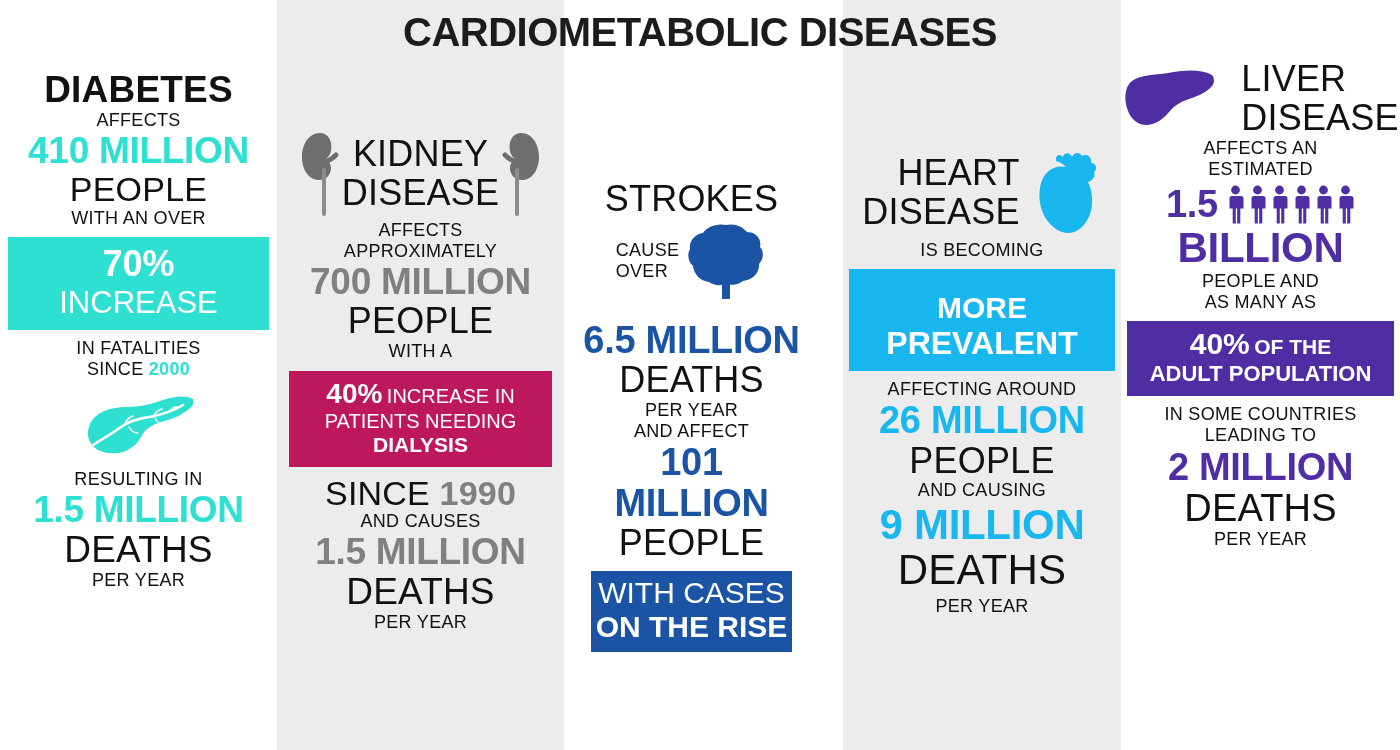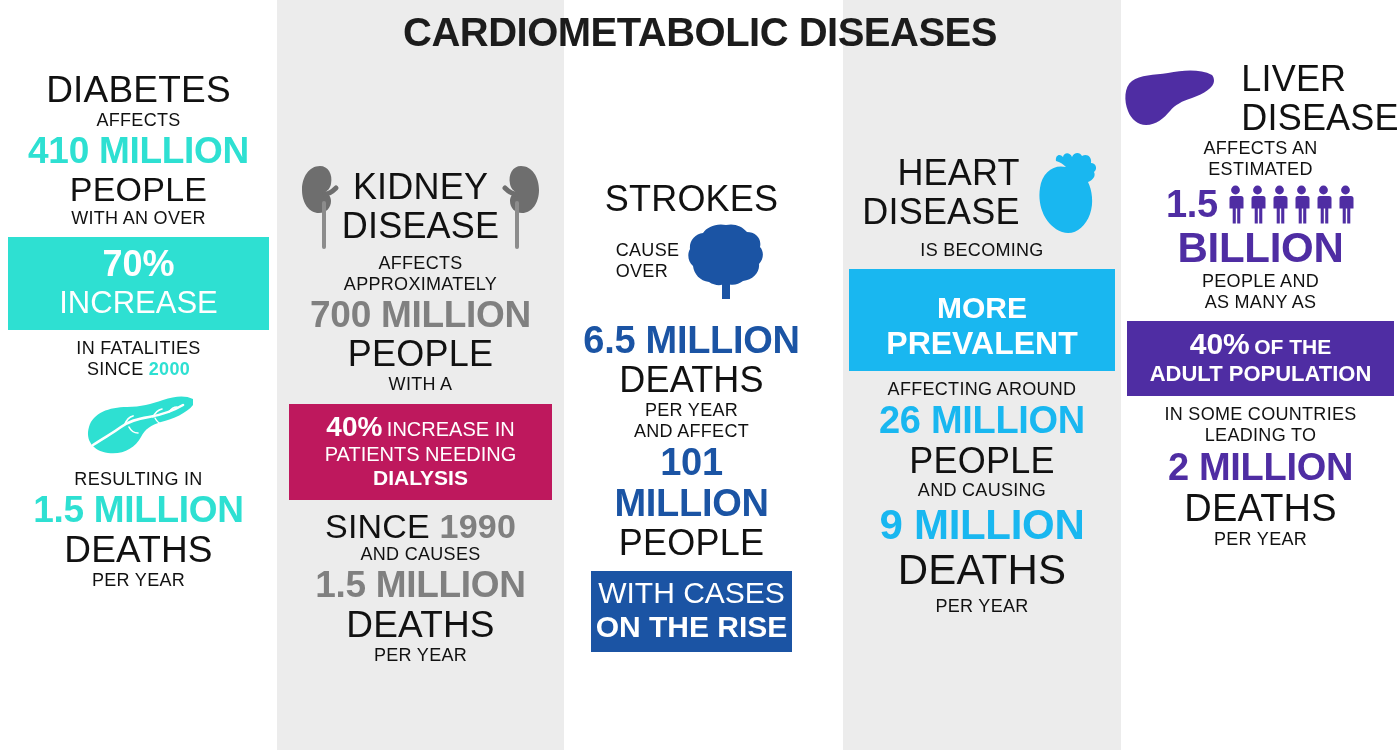--- a/index.html
+++ b/index.html
@@ -22,21 +22,21 @@
     position:absolute; top:10px; left:0; width:1400px;
     text-align:center;
     font-size:40px; font-weight:bold; letter-spacing:-0.5px;
     color:#1c1c1c;
     z-index:5;
   }
 
   
   .col { position:absolute; text-align:center; z-index:4; }
   #col-diabetes { left:0px;    top:70px;  width:277px; }
-  #col-kidney   { left:277px;  top:130px; width:287px;margin-top:33px; }
+  #col-kidney   { left:277px;  top:130px; width:287px; }
   #col-strokes  { left:564px;  top:180px; width:239px;padding-left:16px; }
   #col-heart    { left:843px;  top:150px; width:278px; }
   #col-liver    { left:1121px; top:60px;  width:279px; }
 
   
   .lg      { font-size:34px; font-weight:400; color:#111; line-height:1.08; letter-spacing:0.2px; }
   .sm      { font-size:18px; font-weight:400; color:#111; line-height:1.18; letter-spacing:0.3px; }
   .big     { font-size:36px; font-weight:bold; line-height:1.08; letter-spacing:-0.3px; }
 
   .c-teal   { color:#2ee0d2; }
@@ -65,21 +65,21 @@
 </style>
 </head>
 <body>
 
 <div class="band" id="band-kidney"></div>
 <div class="band" id="band-heart"></div>
 
 <div id="page-title">CARDIOMETABOLIC DISEASES</div>
 
 <div class="col" id="col-diabetes">
-  <div class="lg" style="font-size:37px;">DIABETES</div>
+  <div class="lg" style="font-size:37px;font-weight:bold;">DIABETES</div>
   <div class="sm">AFFECTS</div>
   <div class="big c-teal" style="font-size:37px;">410 MILLION</div>
   <div class="lg">PEOPLE</div>
   <div class="sm">WITH AN OVER</div>
 
   <div class="highlight hl-teal" style="margin:8px 8px;">
     <div class="hl-num" style="font-size:36px;">70%</div>
     <div class="hl-word" style="font-size:31px;">INCREASE</div>
   </div>
 

